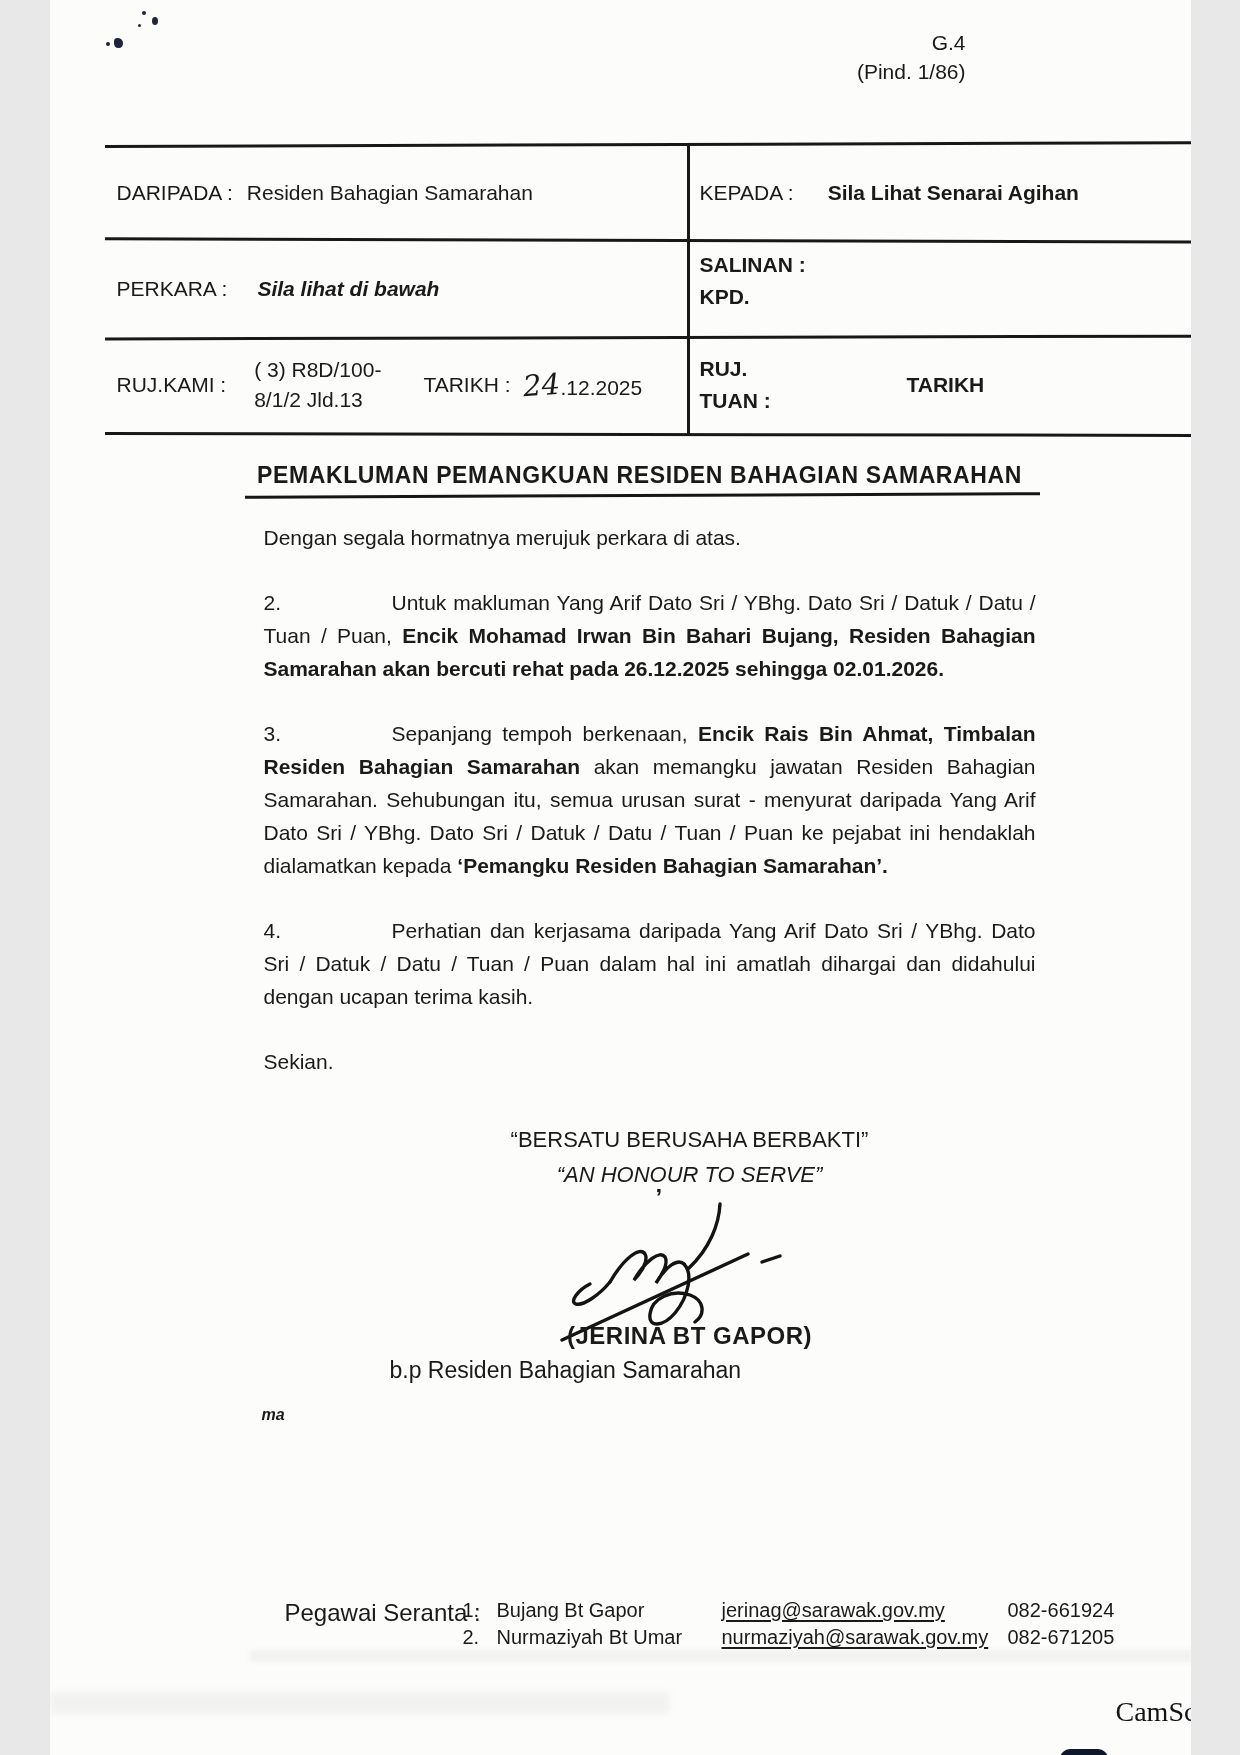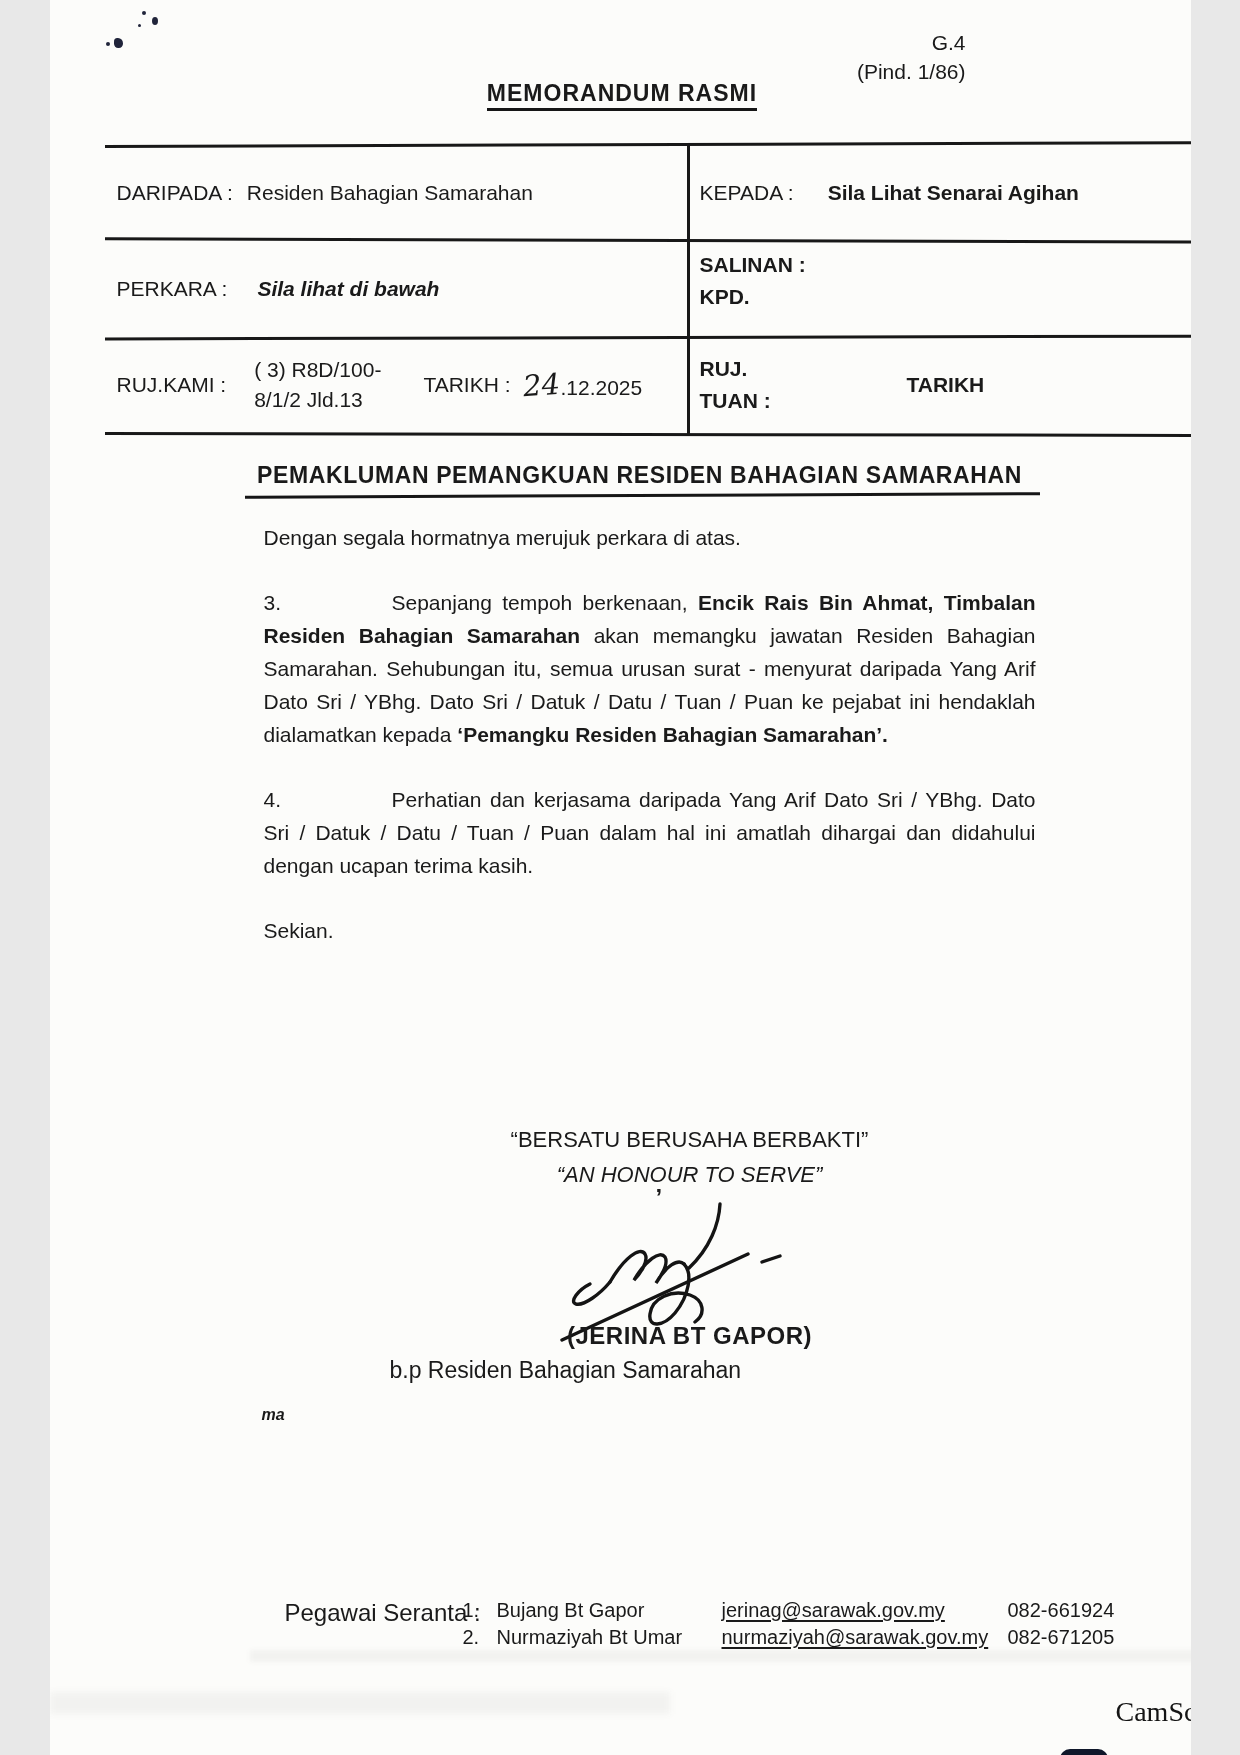--- a/index.html
+++ b/index.html
@@ -75,23 +75,20 @@
   <div class="speck" style="top:17px;left:102px;width:6px;height:8px;"></div>
   <div class="speck" style="top:24px;left:88px;width:3px;height:3px;"></div>
   <div class="speck" style="top:42px;left:56px;width:4px;height:4px;"></div>
   <div class="speck" style="top:38px;left:64px;width:9px;height:10px;border-radius:40% 60% 50% 50%;"></div>
 
   <div class="abs form-code">
     <div>G.4</div>
     <div>(Pind. 1/86)</div>
   </div>
 
-  <div class="abs doc-title">
-    <span>MEMORANDUM RASMI</span>
-  </div>
 
   <div class="abs hdr-table">
     <div class="hline" style="top:0;transform:rotate(-0.2deg);"></div>
     <div class="hline" style="top:96px;transform:rotate(0.18deg);"></div>
     <div class="hline" style="top:193px;transform:rotate(-0.15deg);"></div>
     <div class="hline" style="top:290px;transform:rotate(0.1deg);"></div>
     <div class="vline"></div>
 
     <div class="cell" style="left:12px;top:3px;width:560px;height:93px;">
       <span class="lbl">DARIPADA :</span>
@@ -134,20 +131,21 @@
       </div>
       <span class="b" style="position:absolute;left:207px;">TARIKH</span>
     </div>
   </div>
 
   <div class="abs subject">PEMAKLUMAN PEMANGKUAN RESIDEN BAHAGIAN SAMARAHAN</div>
   <div class="abs subject-line"></div>
 
   <div class="abs bodytext">
     <p>Dengan segala hormatnya merujuk perkara di atas.</p>
+    <p><span class="pnum">2.</span><span>Untuk makluman Yang Arif Dato Sri / YBhg. Dato Sri / Datuk / Datu / Tuan / Puan, </span><span class="b">Encik Mohamad Irwan Bin Bahari Bujang, Residen Bahagian Samarahan akan bercuti rehat pada 26.12.2025 sehingga 02.01.2026.</span></p>
     <p><span class="pnum">3.</span><span>Sepanjang tempoh berkenaan, </span><span class="b">Encik Rais Bin Ahmat, Timbalan Residen Bahagian Samarahan</span><span> akan memangku jawatan Residen Bahagian Samarahan. Sehubungan itu, semua urusan surat - menyurat daripada Yang Arif Dato Sri / YBhg. Dato Sri / Datuk / Datu / Tuan / Puan ke pejabat ini hendaklah dialamatkan kepada </span><span class="b">‘Pemangku Residen Bahagian Samarahan’.</span></p>
     <p><span class="pnum">4.</span><span>Perhatian dan kerjasama daripada Yang Arif Dato Sri / YBhg. Dato Sri / Datuk / Datu / Tuan / Puan dalam hal ini amatlah dihargai dan didahului dengan ucapan terima kasih.</span></p>
     <p class="closing" style="text-align:left;">Sekian.</p>
   </div>
 
   <div class="abs slogan">
     <div>“BERSATU BERUSAHA BERBAKTI”</div>
     <div class="i">“AN HONOUR TO SERVE”</div>
   </div>
 

